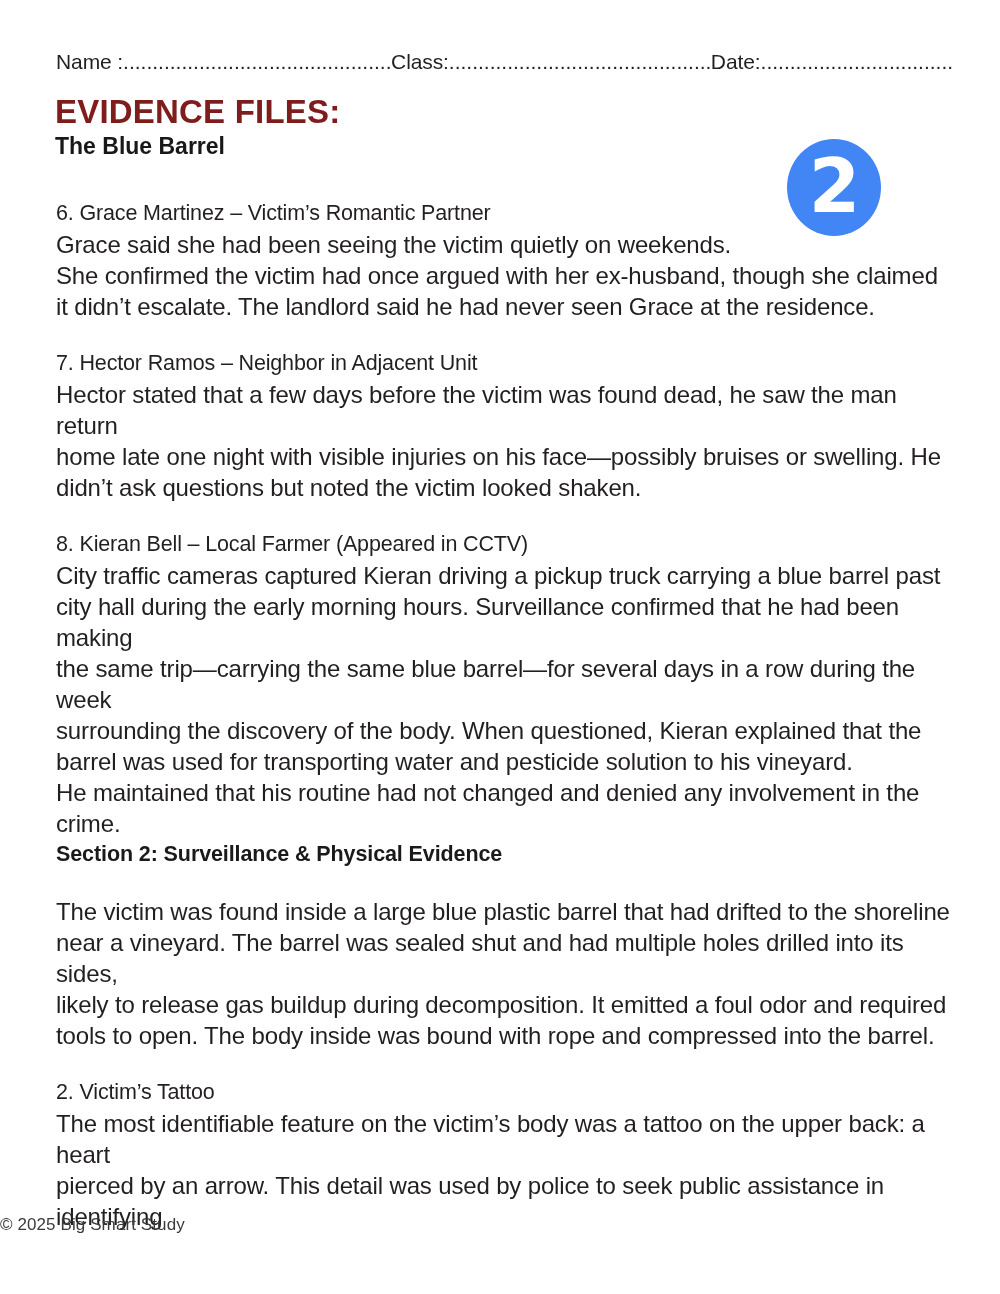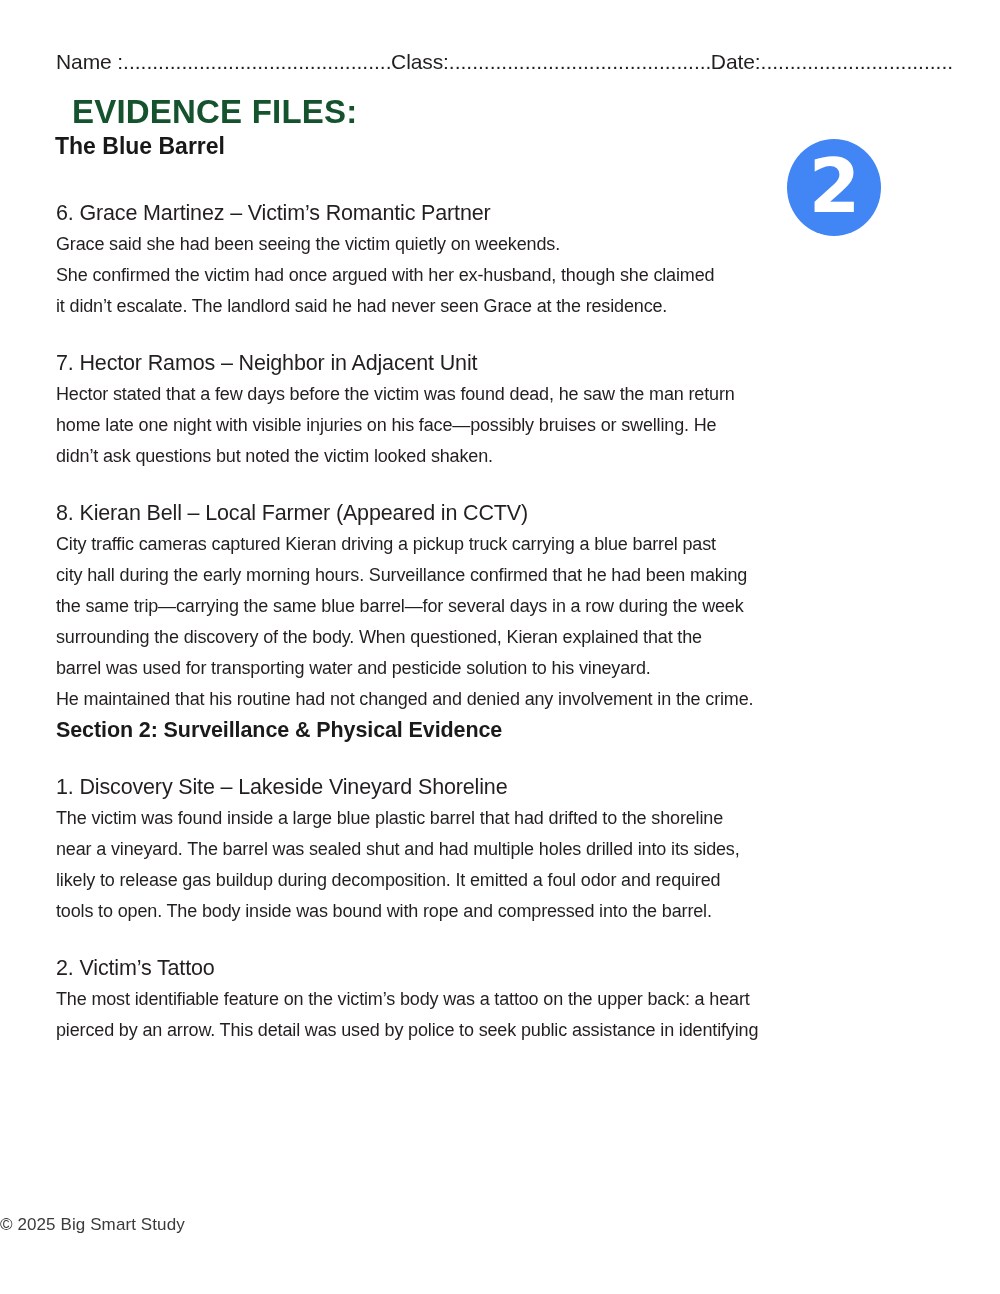--- a/index.html
+++ b/index.html
@@ -53,26 +53,26 @@
     vertical-align: baseline;
   }
   .dots-name  { width: 268px; }
   .dots-class { width: 262px; }
   .dots-date  { width: 192px; }
   .gap-sm { display: inline-block; width: 6px; }
 
   
   .title-main {
     position: absolute;
-    left: 72px;
+    left: 55px;
     top: 95px;
     font-size: 33px;
     font-weight: bold;
     letter-spacing: 0.2px;
-    color: #14532d;
+    color: #7f1d1d;
     line-height: 1.05;
   }
   .title-sub {
     position: absolute;
     left: 55px;
     top: 134px;
     font-size: 23px;
     font-weight: bold;
     color: #181818;
     line-height: 1.1;
@@ -105,21 +105,21 @@
   .content {
     position: absolute;
     left: 56px;
     top: 198px;
     width: 908px;
   }
   .block { margin: 0 0 26px 0; }
   .block:last-child { margin-bottom: 0; }
 
   .line {
-    font-size: 18px;
+    font-size: 24px;
     line-height: 31px;
     color: #231f20;
     letter-spacing: -0.15px;
     white-space: pre-wrap;
   }
   .heading-line {
     font-size: 21.5px;
     line-height: 31px;
     color: #231f20;
     letter-spacing: -0.15px;
@@ -195,21 +195,20 @@
           <div class="line">city hall during the early morning hours. Surveillance confirmed that he had been making</div>
           <div class="line">the same trip—carrying the same blue barrel—for several days in a row during the week</div>
           <div class="line">surrounding the discovery of the body. When questioned, Kieran explained that the</div>
           <div class="line">barrel was used for transporting water and pesticide solution to his vineyard.</div>
           <div class="line">He maintained that his routine had not changed and denied any involvement in the crime.</div>
         </div>
       </div>
     <div class="section-heading">Section 2: Surveillance &amp; Physical Evidence</div>
     <div id="section-blocks-container">
         <div class="block">
-          <div class="heading-line">1. Discovery Site – Lakeside Vineyard Shoreline</div>
           <div class="line">The victim was found inside a large blue plastic barrel that had drifted to the shoreline</div>
           <div class="line">near a vineyard. The barrel was sealed shut and had multiple holes drilled into its sides,</div>
           <div class="line">likely to release gas buildup during decomposition. It emitted a foul odor and required</div>
           <div class="line">tools to open. The body inside was bound with rope and compressed into the barrel.</div>
         </div>
         <div class="block">
           <div class="heading-line">2. Victim’s Tattoo</div>
           <div class="line">The most identifiable feature on the victim’s body was a tattoo on the upper back: a heart</div>
           <div class="line">pierced by an arrow. This detail was used by police to seek public assistance in identifying</div>
         </div>

